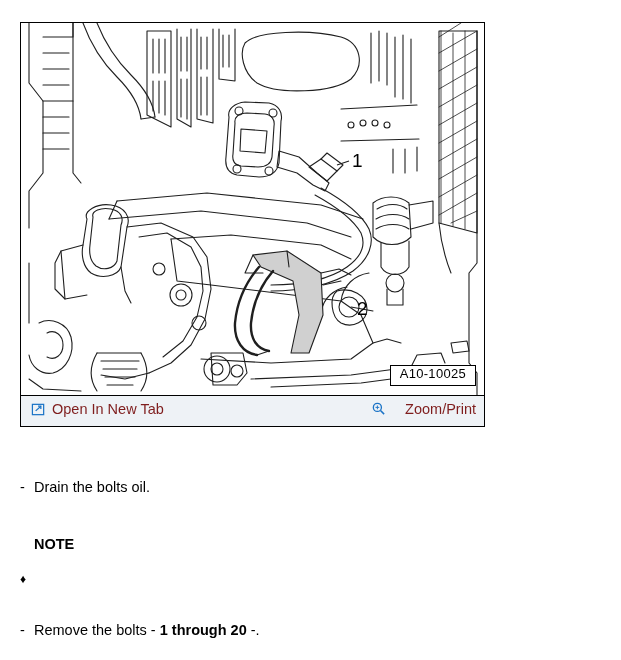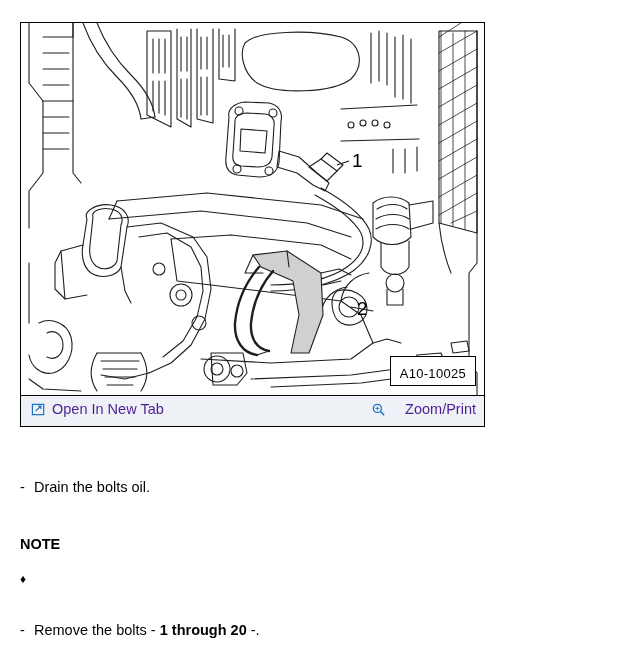--- a/index.html
+++ b/index.html
@@ -38,21 +38,21 @@
   }
   .figure-frame svg {
     display: block;
   }
   .callout-box {
     position: absolute;
     right: 8px;
     bottom: 9px;
     border: 1px solid #000000;
     background: #ffffff;
-    padding: 9px 9px 4px 9px;
+    padding: 0 9px 4px 9px;
     font-size: 13px;
     font-family: "Liberation Sans", sans-serif;
     letter-spacing: 0.3px;
   }
 
   
   .figure-toolbar {
     position: relative;
     width: 463px;
     height: 30px;
@@ -70,26 +70,26 @@
     display: flex;
     align-items: center;
     gap: 6px;
     cursor: pointer;
   }
   .toolbar-right {
     position: absolute;
     right: 8px;
     top: 5px;
     display: flex;
-    align-items: flex-end;
+    align-items: flex-start;
     gap: 19px;
     cursor: pointer;
   }
   .tb-label {
-    color: #4c1d95;
+    color: #7f1d1d;
     font-size: 14.5px;
     font-family: "Liberation Sans", sans-serif;
   }
   .tb-icon {
     width: 15px;
     height: 15px;
     display: inline-block;
     color: #1a73c6;
     line-height: 0;
   }
@@ -118,20 +118,21 @@
     width: 18px;
     flex: 0 0 18px;
     font-size: 12px;
   }
   .row-gap-lg { margin-top: 37px; }
   .row-gap-md { margin-top: 17px; }
   .row-gap-bolts { margin-top: 34px; }
   .note-title {
     font-weight: bold;
     font-size: 14.5px;
+    margin-left: 14px;
   }
   .bold { font-weight: bold; text-align: center; }
 </style>
 </head>
 <body>
 
 <div class="page">
 
   <div class="figure-block">
 

